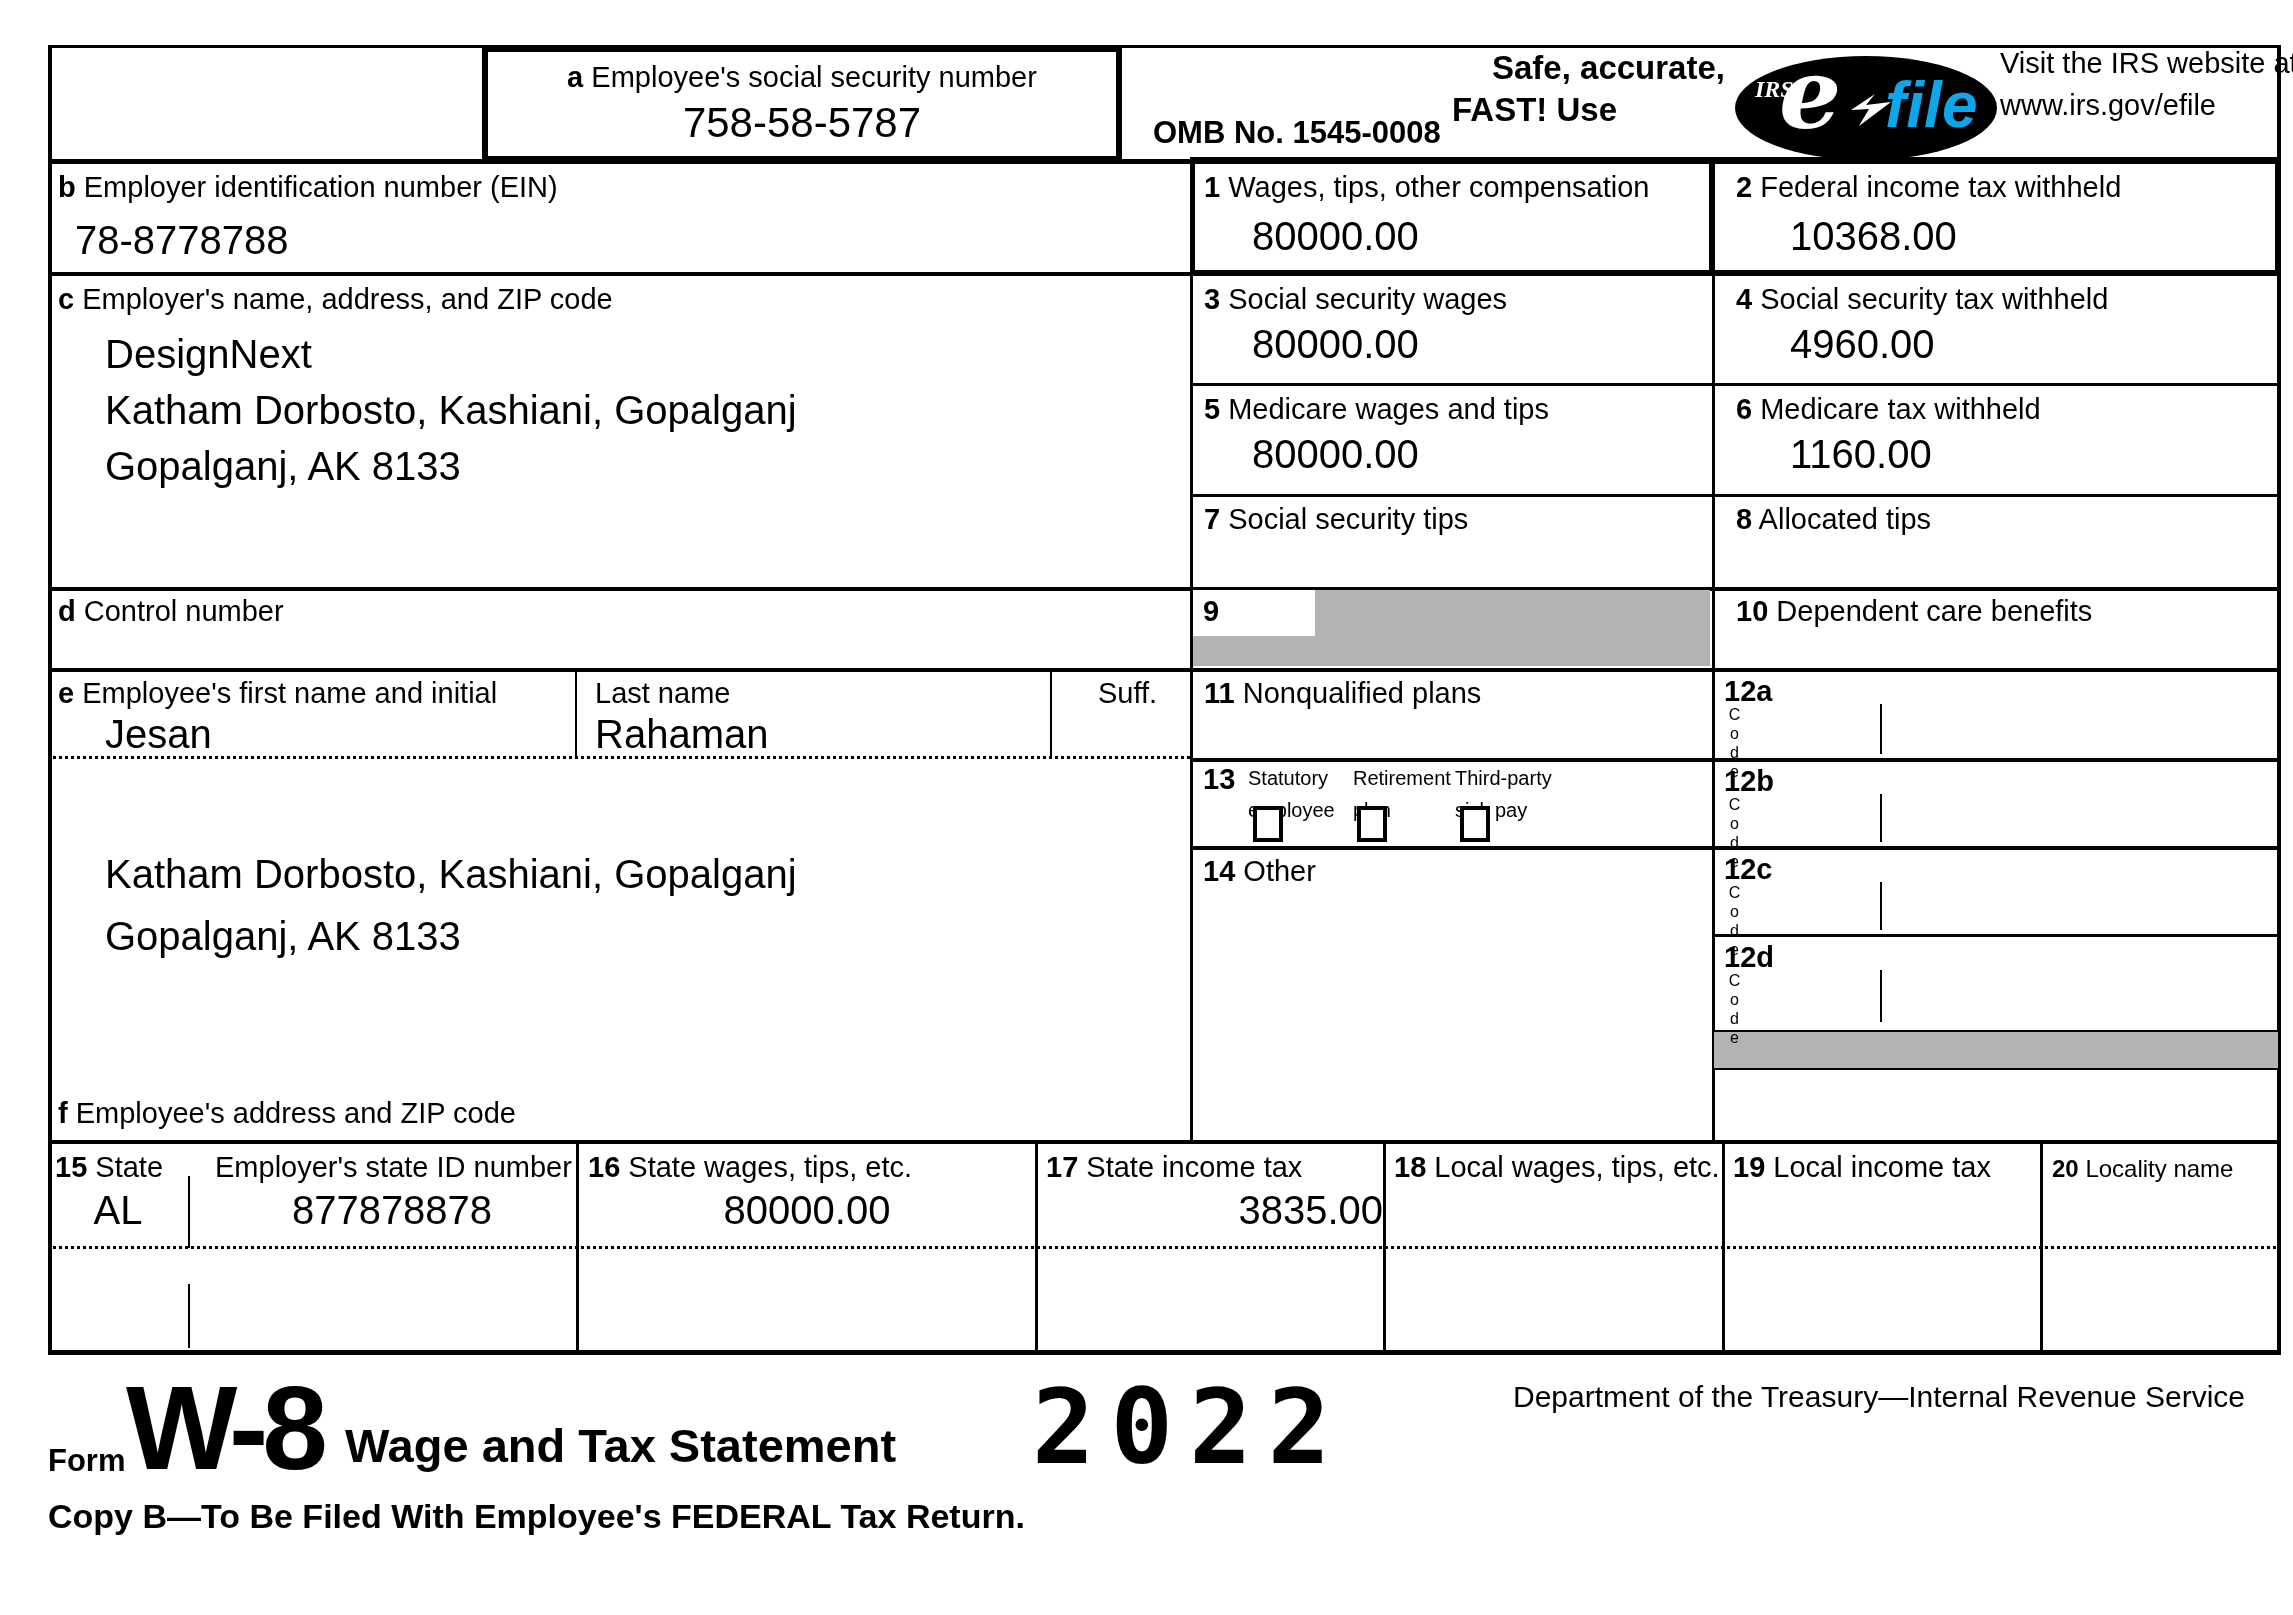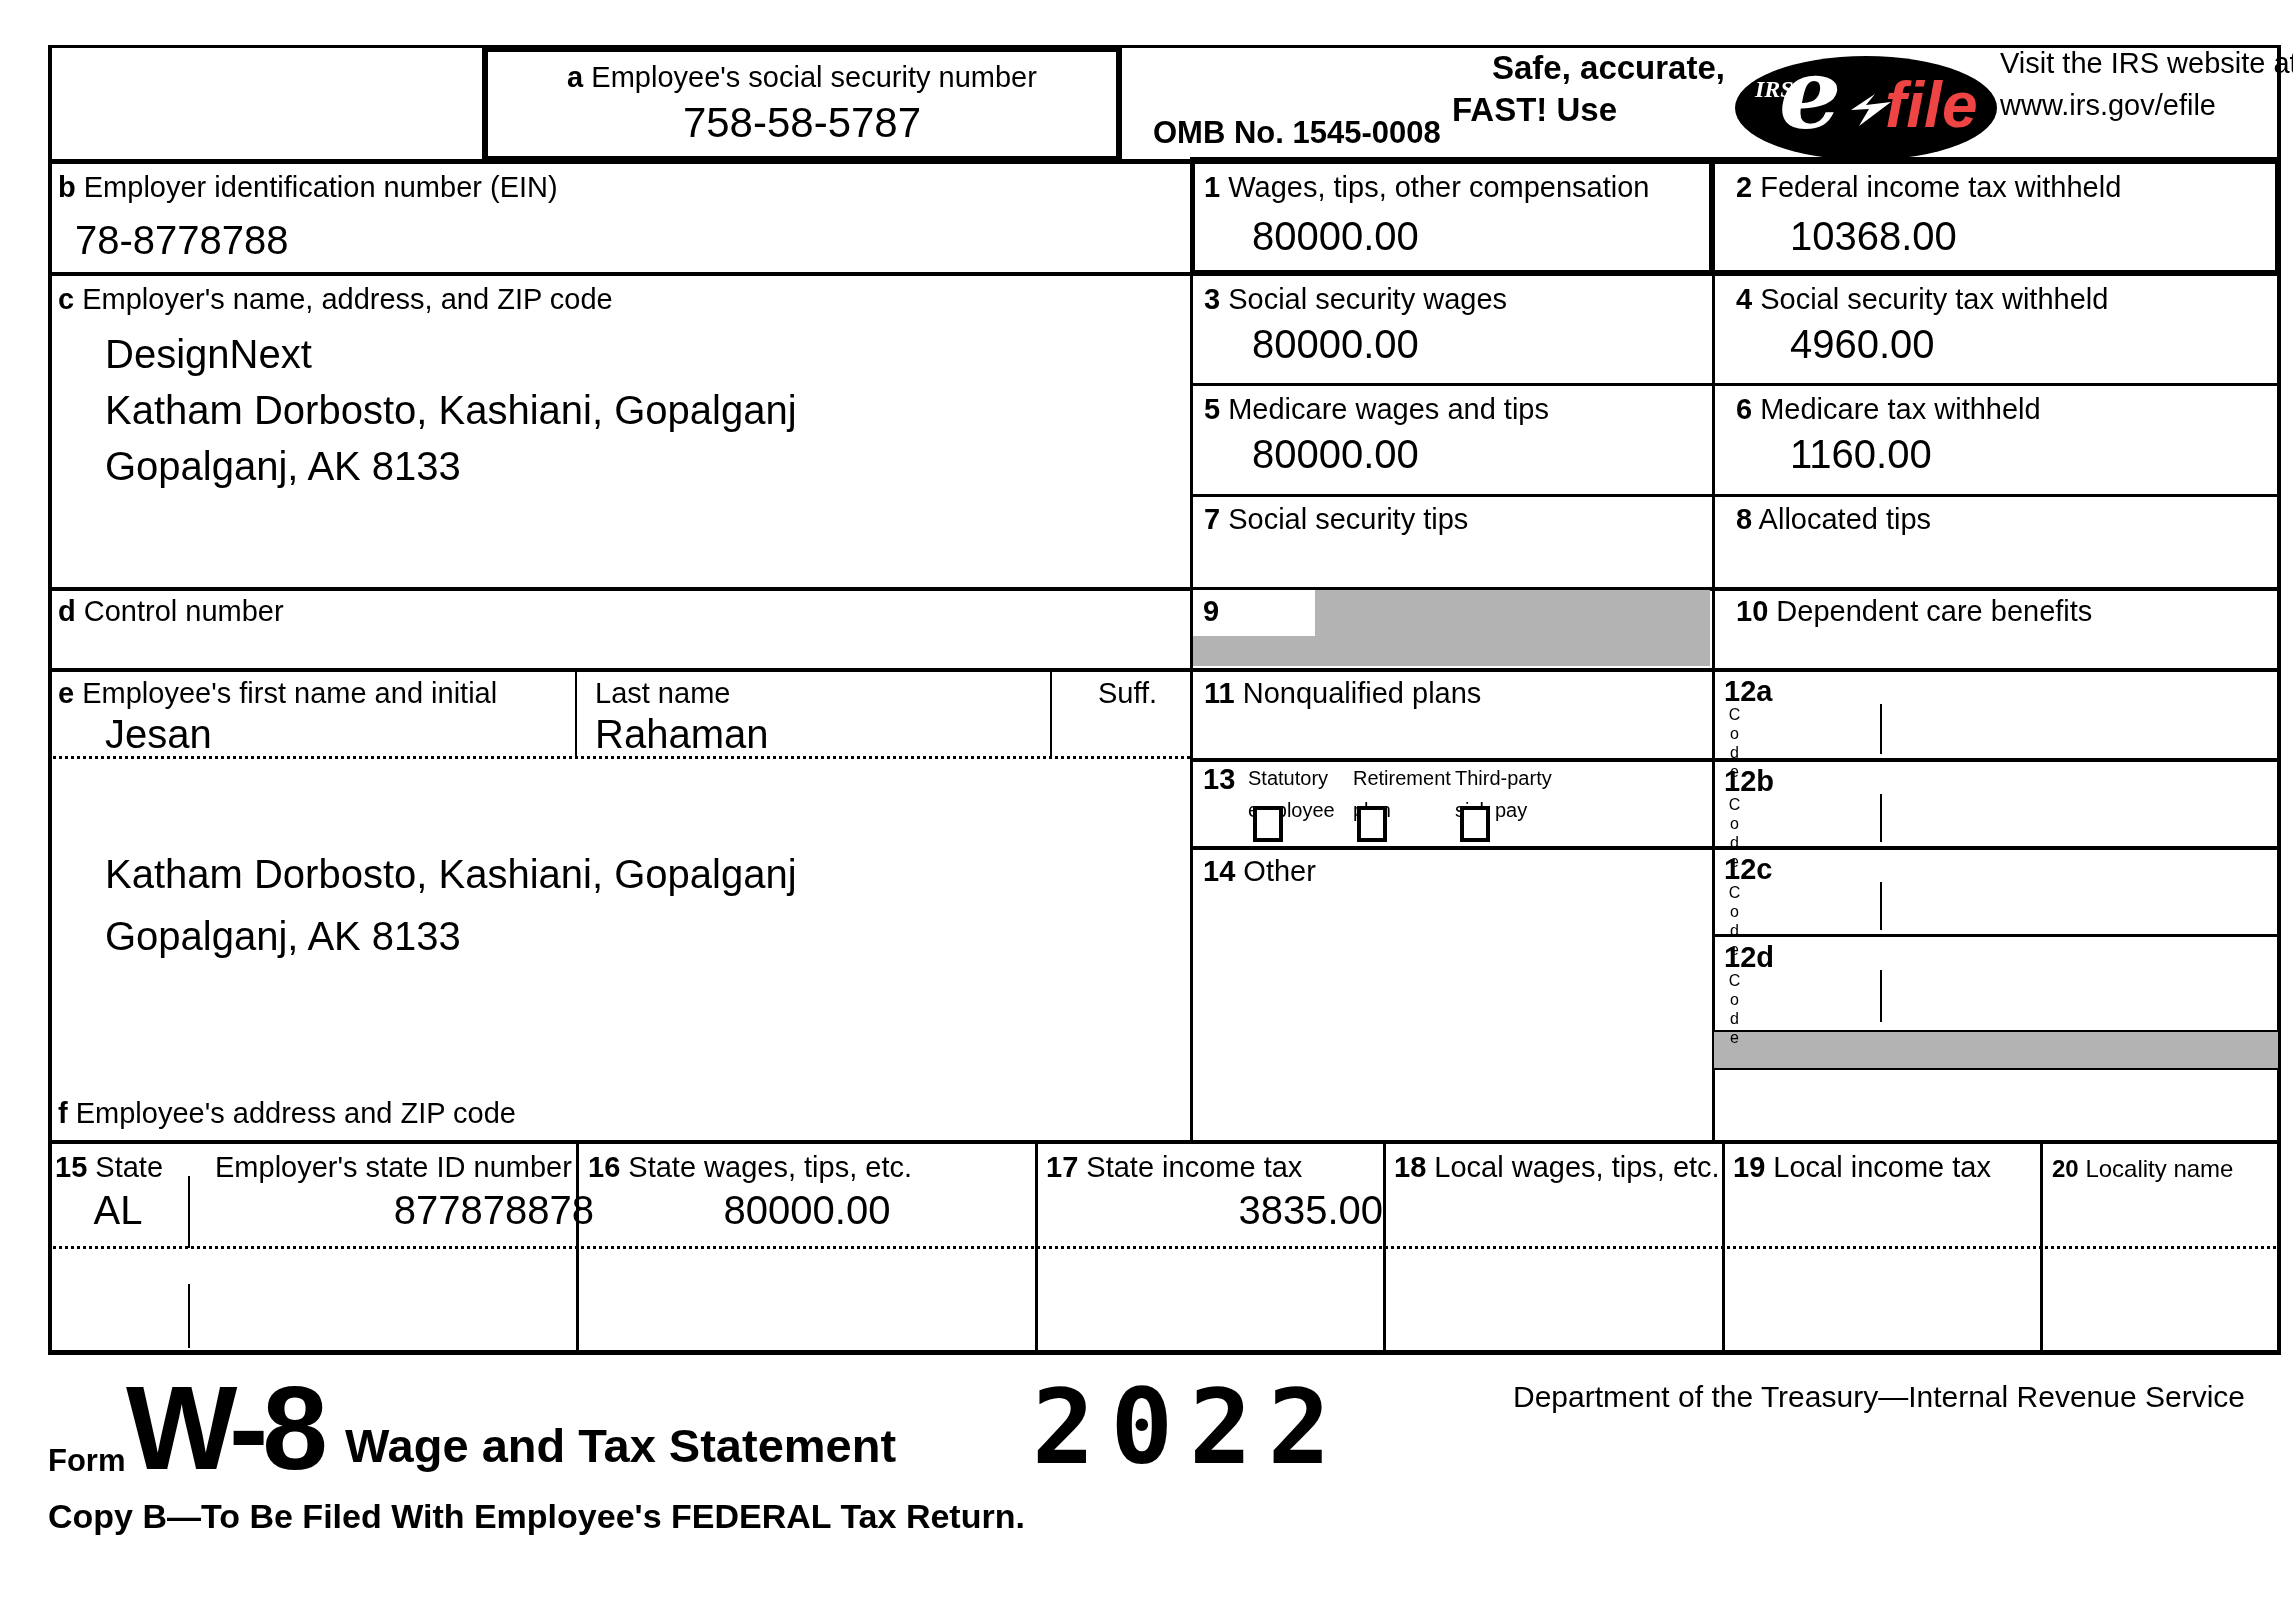--- a/index.html
+++ b/index.html
@@ -16,21 +16,21 @@
   .white{position:absolute;background:#fff}
   .codev{position:absolute;writing-mode:vertical-rl;text-orientation:upright;
          font-size:16px;letter-spacing:2px;line-height:1}
   .cb{position:absolute;width:30px;height:36px;border:4px solid #000;box-sizing:border-box;background:#fff}
   .cblbl{position:absolute;font-size:20px;line-height:32px;width:100px}
   .efile{position:absolute;left:1735px;top:56px;width:262px;height:104px;background:#000;border-radius:50%}
   .efile .irs{position:absolute;left:20px;top:20px;color:#fff;font-size:24px;font-style:italic;
               font-weight:bold;font-family:"Liberation Serif",serif}
   .efile .e{position:absolute;left:44px;top:-20px;color:#fff;font-size:98px;font-weight:bold;
             font-style:italic;font-family:"DejaVu Serif",serif}
-  .efile .file{position:absolute;left:150px;top:12px;color:#ef4444;font-size:64px;font-weight:bold;
+  .efile .file{position:absolute;left:150px;top:12px;color:#0ea5e9;font-size:64px;font-weight:bold;
                font-style:italic;font-family:"Liberation Sans",sans-serif}
   .efile svg{position:absolute;left:116px;top:38px}
   .w2num{position:absolute;left:126px;top:1360px;font-size:118px;font-weight:bold;letter-spacing:-6px}
   .year{position:absolute;left:1032px;top:1366px;font-size:104px;font-weight:bold;
         font-family:"DejaVu Sans Mono",monospace;letter-spacing:16px}
 </style>
 </head>
 <body>
 
 <div class="page">
@@ -192,21 +192,21 @@
 
   <div class="t" style="left:1203px;top:856px">
     <b>14</b> <span>Other</span>
   </div>
 
   <div class="t" style="left:55px;top:1152px">
     <b>15</b> <span>State</span>
   </div>
   <div class="t" style="left:215px;top:1152px">Employer's state ID number</div>
   <div class="v" style="left:48px;top:1188px;width:140px;text-align:center">AL</div>
-  <div class="v" style="left:190px;top:1188px;width:404px;text-align:right">877878878</div>
+  <div class="v" style="left:190px;top:1188px;width:404px;text-align:center">877878878</div>
 
   <div class="t" style="left:588px;top:1152px">
     <b>16</b> <span>State wages, tips, etc.</span>
   </div>
   <div class="v" style="left:579px;top:1188px;width:456px;text-align:center">80000.00</div>
 
   <div class="t" style="left:1046px;top:1152px">
     <b>17</b> <span>State income tax</span>
   </div>
   <div class="v" style="left:1038px;top:1188px;width:345px;text-align:right">3835.00</div>

